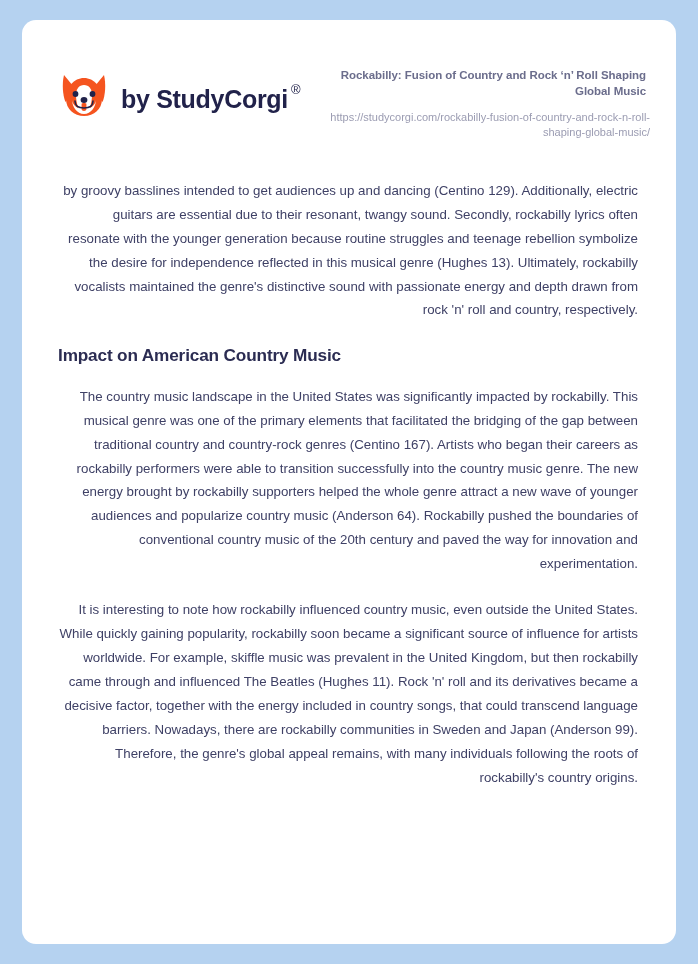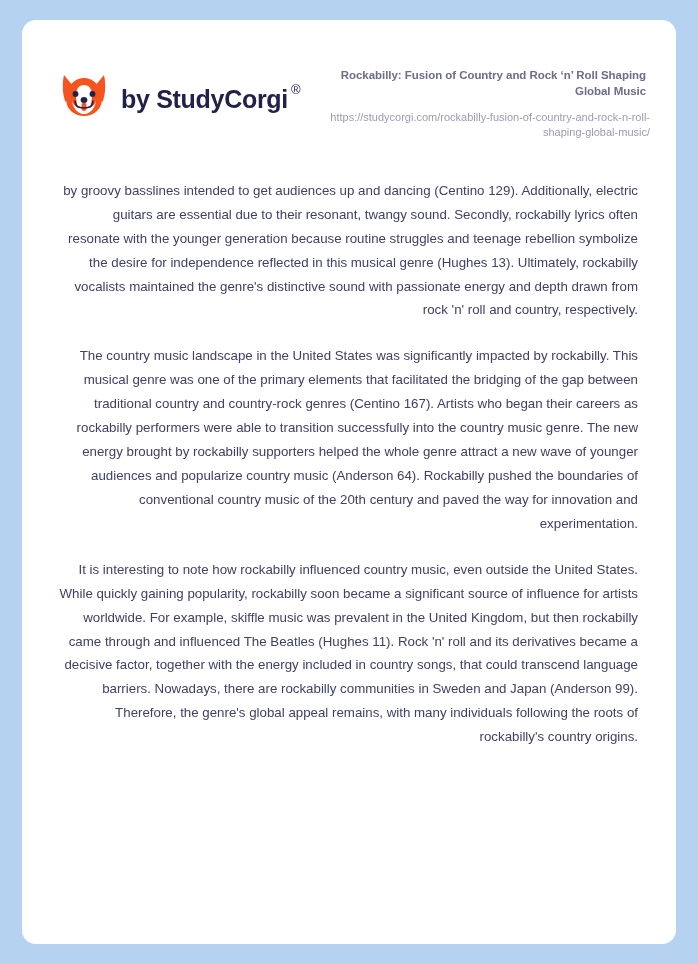--- a/index.html
+++ b/index.html
@@ -167,20 +167,21 @@
       <p class="header-url">https://studycorgi.com/rockabilly-fusion-of-country-and-rock-n-roll-shaping-global-music/</p>
     </div>
 
   </div>
 
   <div class="article">
 
     <p>by groovy basslines intended to get audiences up and dancing (Centino 129). Additionally, electric guitars are essential due to their resonant, twangy sound. Secondly, rockabilly lyrics often resonate with the younger generation because routine struggles and teenage rebellion symbolize the desire for independence reflected in this musical genre (Hughes 13). Ultimately, rockabilly vocalists maintained the genre's distinctive sound with passionate energy and depth drawn from rock 'n' roll and country, respectively.</p>
 
     <div class="sec-block">
+      <h2>Impact on American Country Music</h2>
       <p>The country music landscape in the United States was significantly impacted by rockabilly. This musical genre was one of the primary elements that facilitated the bridging of the gap between traditional country and country-rock genres (Centino 167). Artists who began their careers as rockabilly performers were able to transition successfully into the country music genre. The new energy brought by rockabilly supporters helped the whole genre attract a new wave of younger audiences and popularize country music (Anderson 64). Rockabilly pushed the boundaries of conventional country music of the 20th century and paved the way for innovation and experimentation.</p>
     </div>
 
     <div class="sec-block">
       <p>It is interesting to note how rockabilly influenced country music, even outside the United States. While quickly gaining popularity, rockabilly soon became a significant source of influence for artists worldwide. For example, skiffle music was prevalent in the United Kingdom, but then rockabilly came through and influenced The Beatles (Hughes 11). Rock 'n' roll and its derivatives became a decisive factor, together with the energy included in country songs, that could transcend language barriers. Nowadays, there are rockabilly communities in Sweden and Japan (Anderson 99). Therefore, the genre's global appeal remains, with many individuals following the roots of rockabilly's country origins.</p>
     </div>
 
   </div>
 
 </div>

